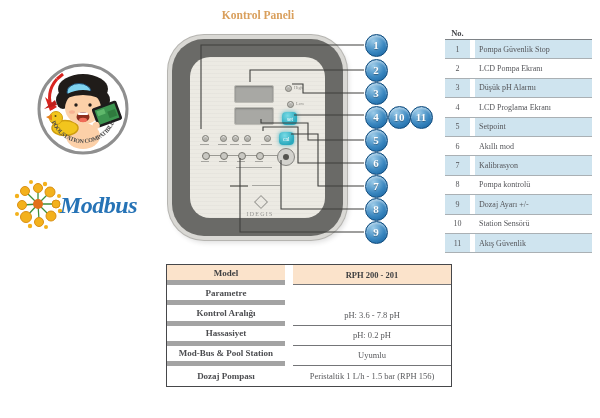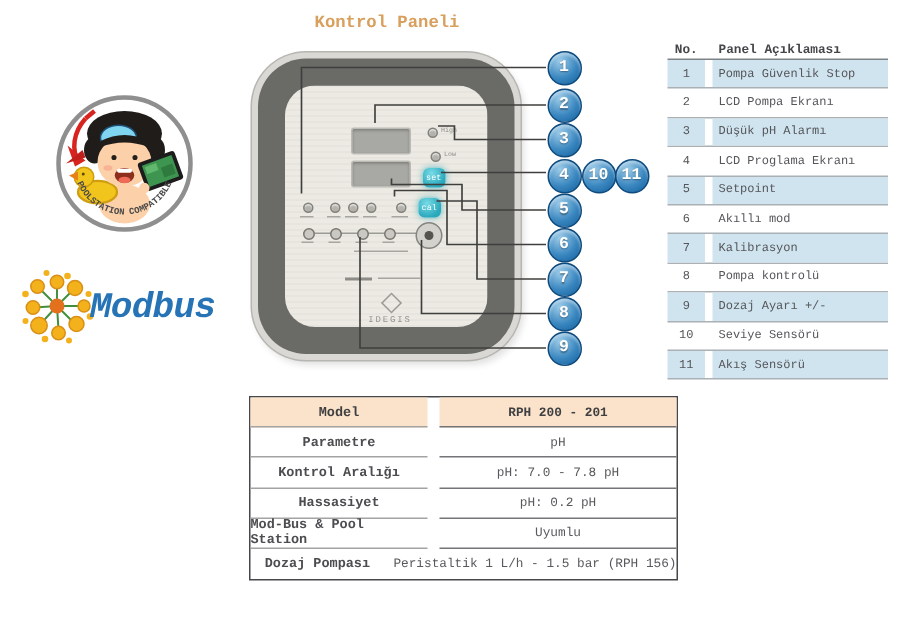--- a/index.html
+++ b/index.html
@@ -1,17 +1,17 @@
 <!DOCTYPE html>
 <html><head>
 <meta charset="utf-8">
 <style>
   html,body{margin:0;padding:0;background:#fff;}
   .canvas{position:relative;width:600px;height:418px;background:#ffffff;overflow:hidden;
-          font-family:Liberation Mono, monospace;border-radius:16px;}
+          font-family:Liberation Serif, serif;border-radius:16px;}
   
   .title{position:absolute;left:168px;top:9px;width:180px;text-align:center;
          font-size:11.5px;font-weight:bold;color:#d99f5c;}
   
   .device{position:absolute;left:168px;top:35px;width:179px;height:205px;border-radius:36px;
           background:#d9d8d4;box-shadow:0 0 0 1px #b6b5b1, 2px 3px 5px rgba(0,0,0,.12);z-index:1;}
   .bezel{position:absolute;inset:4px;border-radius:32px;background:#6a6a67;}
   .face{position:absolute;inset:18px;border-radius:20px;background:#eceae3;
         background-image:repeating-linear-gradient(180deg, rgba(0,0,0,.025) 0 1px, transparent 1px 4px);}
   .lcd{position:absolute;background:#a8a8a4;border:1px solid #bcbbb5;border-radius:2px;
@@ -44,21 +44,21 @@
   .panel-table{position:absolute;left:445px;top:26px;width:147px;font-size:8px;color:#55565a;}
   .p-row{display:flex;height:18.4px;border-bottom:1px solid #aab0b4;align-items:stretch;}
   .p-row.head{height:13px;font-weight:bold;color:#45464a;font-size:8.5px;border-bottom:1px solid #7e8387;}
   .p-no{width:25px;display:flex;align-items:center;justify-content:center;}
   .p-gap{width:5px;}
   .p-desc{flex:1;display:flex;align-items:center;padding-left:4px;}
   .p-row.alt .p-no,.p-row.alt .p-desc{background:#cfe4ef;}
   
   .spec-table{position:absolute;left:166px;top:264px;width:284px;border:1.5px solid #46474a;background:#fff;}
   .s-row{display:flex;height:20.2px;}
-  .s-label{width:118px;border-bottom:1px solid #a3a3a3;display:flex;align-items:center;justify-content:center;
+  .s-label{width:118px;border-bottom:5px solid #a3a3a3;display:flex;align-items:center;justify-content:center;
            font-weight:bold;font-size:9px;color:#4c4d50;}
   .s-gap{width:8px;}
   .s-value{flex:1;border-bottom:1px solid #747578;display:flex;align-items:center;justify-content:center;
            font-size:8.5px;color:#58595c;white-space:nowrap;}
   .s-row.head .s-label,.s-row.head .s-value{background:#fbe3cb;color:#3e3f41;font-weight:bold;}
   .s-row:last-child .s-label,.s-row:last-child .s-value{border-bottom:none;}
   
   .badge{position:absolute;left:36px;top:62px;}
   .modbus-star{position:absolute;left:14px;top:178px;}
   .modbus-word{position:absolute;left:60px;top:192px;font-size:24px;font-weight:bold;font-style:italic;
@@ -230,21 +230,20 @@
   <div class="callout" style="left:364.5px;top:128.5px;">5</div>
   <div class="callout" style="left:364.5px;top:151.5px;">6</div>
   <div class="callout" style="left:364.5px;top:174.5px;">7</div>
   <div class="callout" style="left:364.5px;top:197.5px;">8</div>
   <div class="callout" style="left:364.5px;top:220.5px;">9</div>
 
   <div class="panel-table">
     <div class="p-row head">
       <div class="p-no">No.</div>
       <div class="p-gap"></div>
-      <div class="p-desc">Panel Açıklaması</div>
     </div>
     <div>
         <div class="p-row alt">
           <div class="p-no">1</div>
           <div class="p-gap"></div>
           <div class="p-desc">Pompa Güvenlik Stop</div>
         </div>
         <div class="p-row">
           <div class="p-no">2</div>
           <div class="p-gap"></div>
@@ -281,45 +280,44 @@
           <div class="p-desc">Pompa kontrolü</div>
         </div>
         <div class="p-row alt">
           <div class="p-no">9</div>
           <div class="p-gap"></div>
           <div class="p-desc">Dozaj Ayarı +/-</div>
         </div>
         <div class="p-row">
           <div class="p-no">10</div>
           <div class="p-gap"></div>
-          <div class="p-desc">Seviye Sensörü</div>
+          <div class="p-desc">Station Sensörü</div>
         </div>
         <div class="p-row alt">
           <div class="p-no">11</div>
           <div class="p-gap"></div>
-          <div class="p-desc">Akış Sensörü</div>
+          <div class="p-desc">Akış Güvenlik</div>
         </div>
       </div>
   </div>
 
   <div class="spec-table">
       <div class="s-row head">
         <div class="s-label">Model</div>
         <div class="s-gap"></div>
         <div class="s-value">RPH 200 - 201</div>
       </div>
       <div class="s-row">
         <div class="s-label">Parametre</div>
         <div class="s-gap"></div>
-        <div class="s-value">pH</div>
       </div>
       <div class="s-row">
         <div class="s-label">Kontrol Aralığı</div>
         <div class="s-gap"></div>
-        <div class="s-value">pH: 7.0 - 7.8 pH</div>
+        <div class="s-value">pH: 3.6 - 7.8 pH</div>
       </div>
       <div class="s-row">
         <div class="s-label">Hassasiyet</div>
         <div class="s-gap"></div>
         <div class="s-value">pH: 0.2 pH</div>
       </div>
       <div class="s-row">
         <div class="s-label">Mod-Bus &amp; Pool Station</div>
         <div class="s-gap"></div>
         <div class="s-value">Uyumlu</div>

